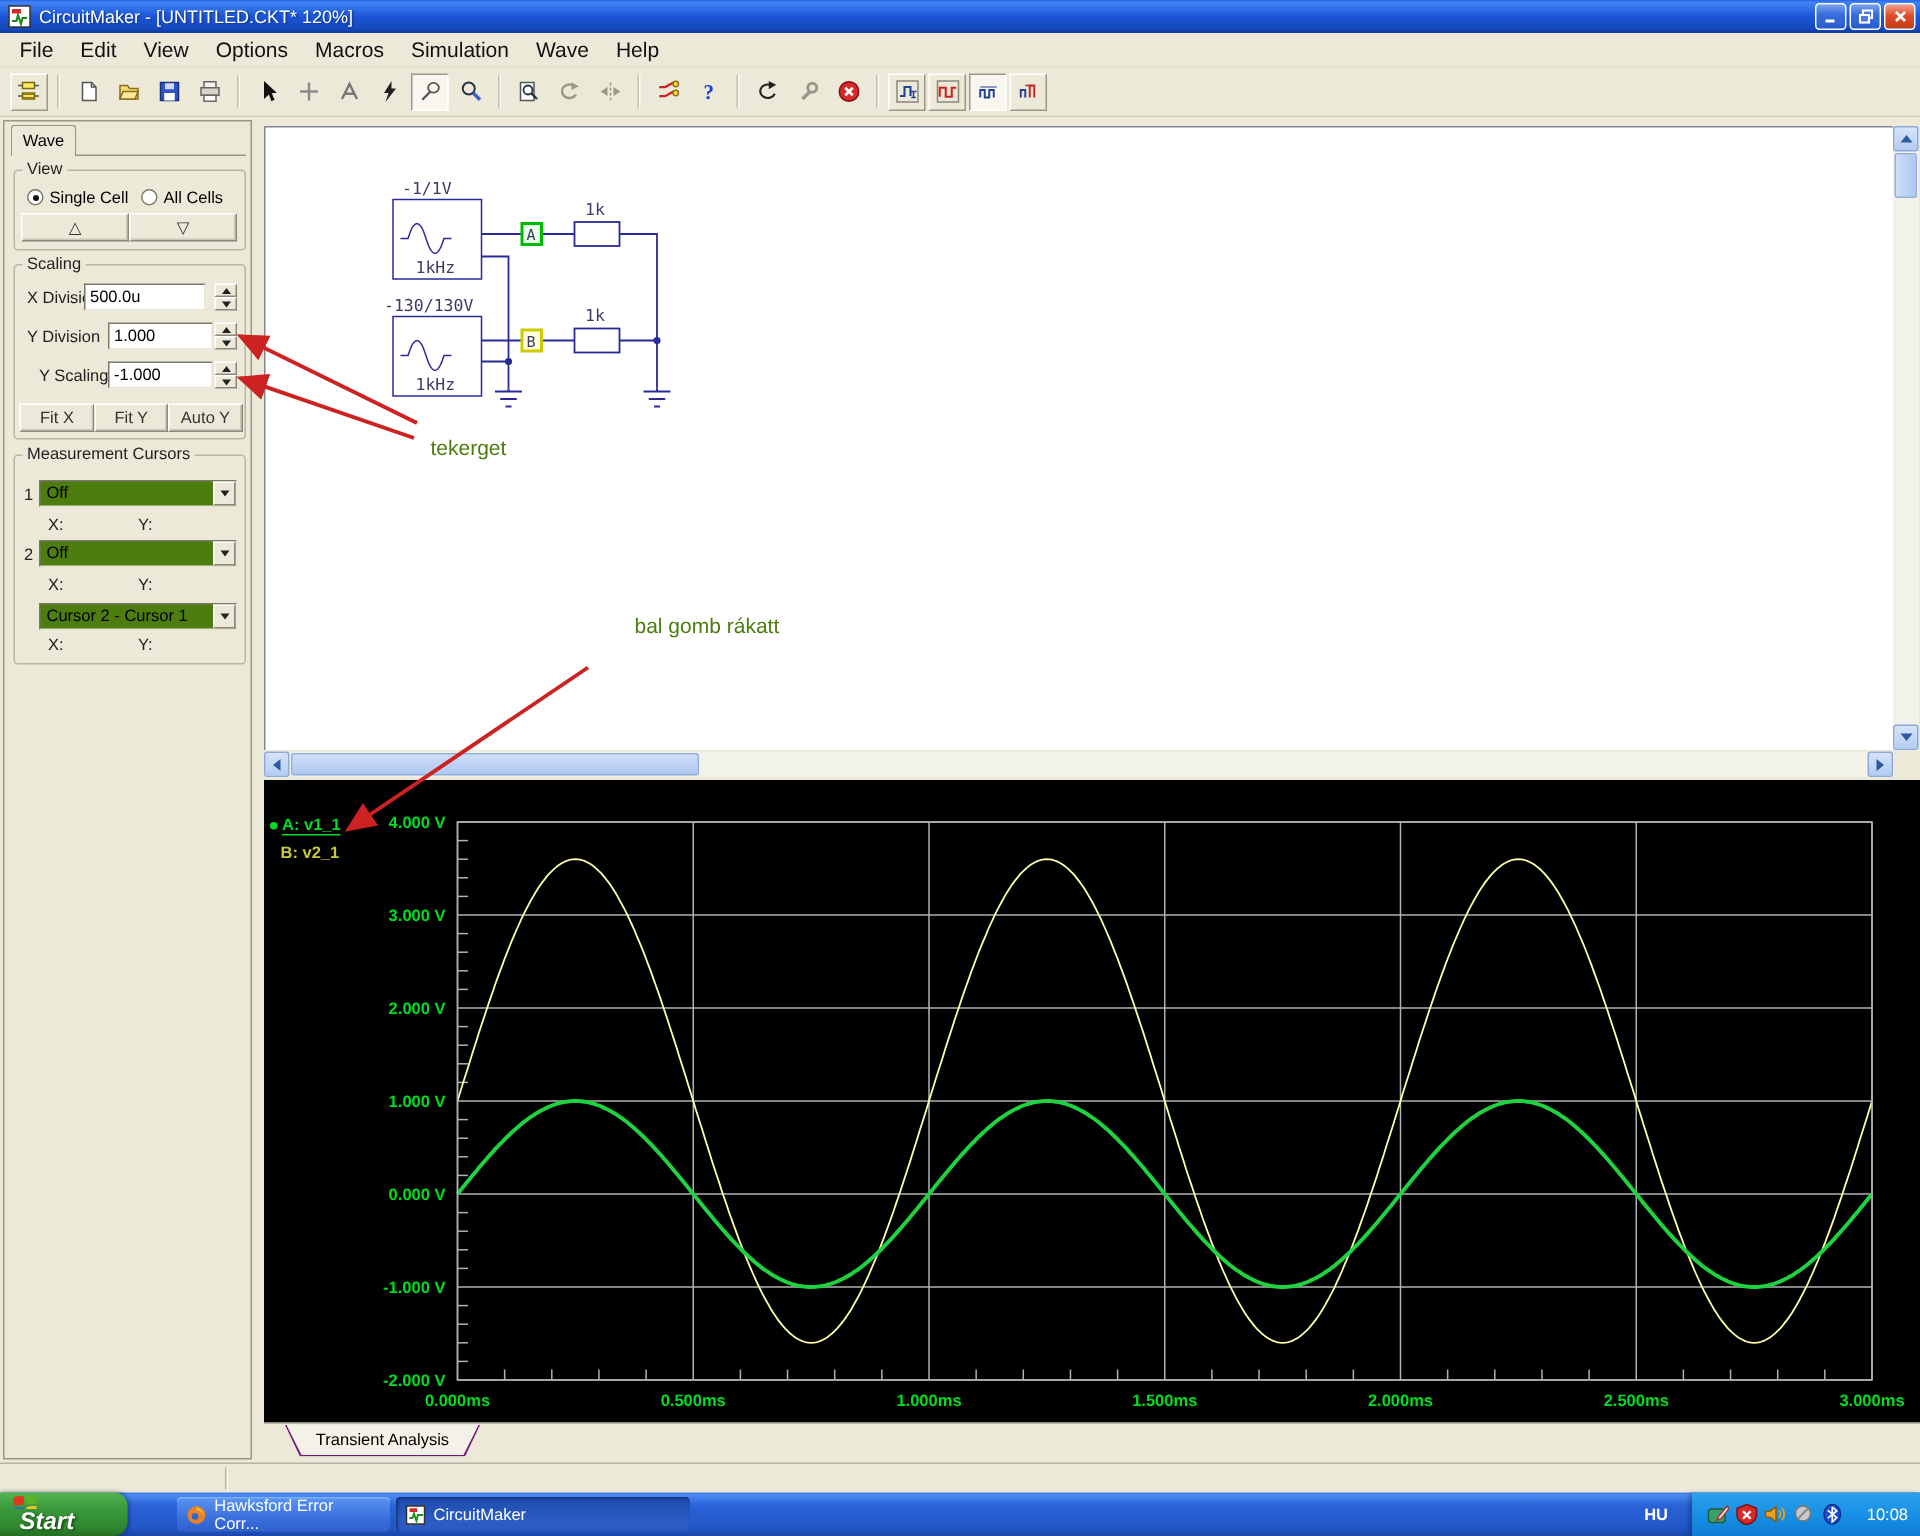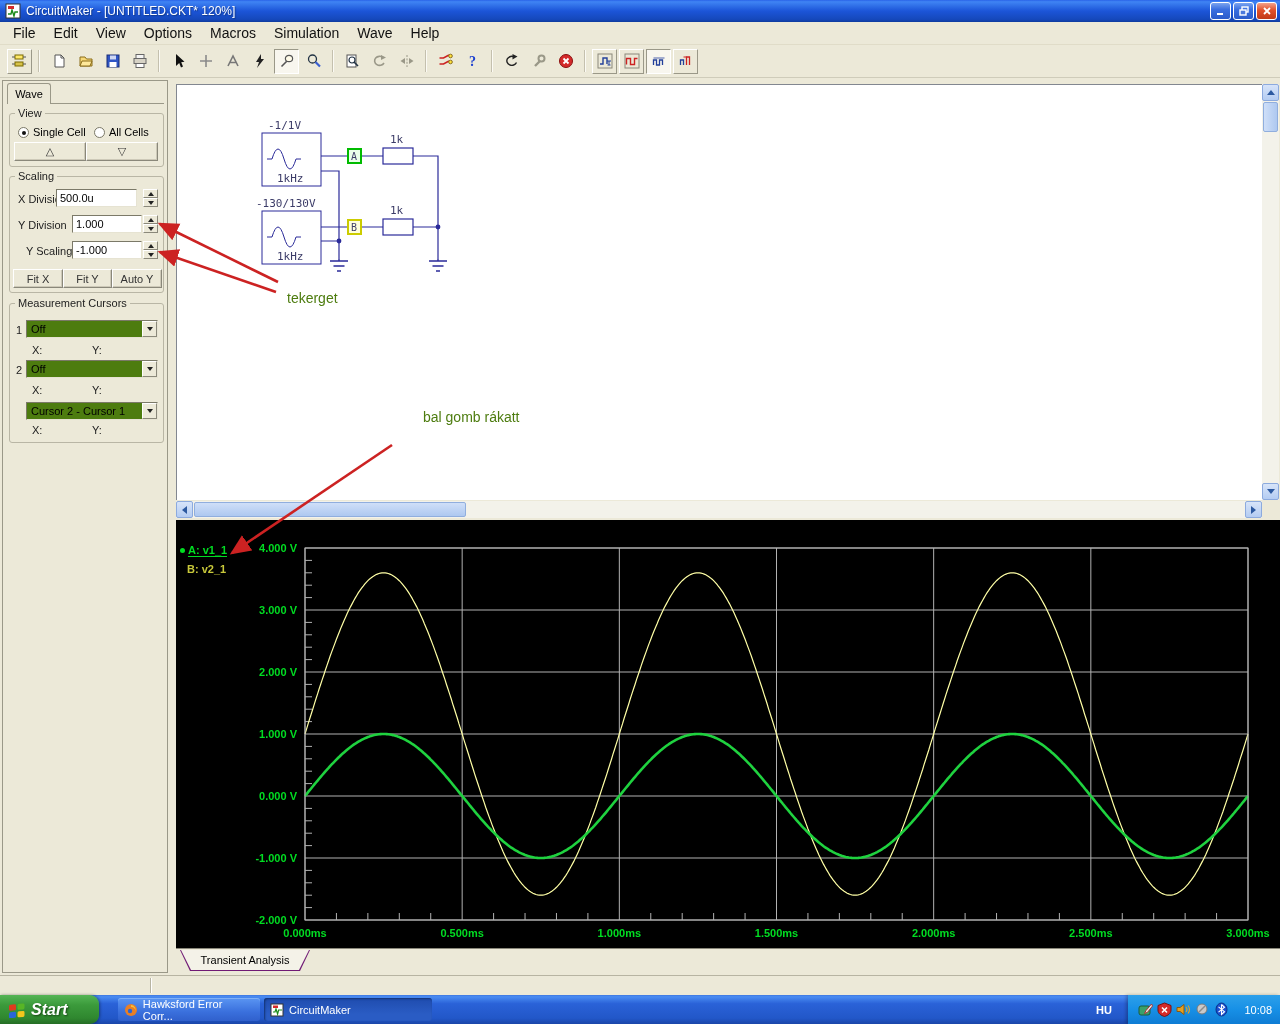--- a/index.html
+++ b/index.html
@@ -85,38 +85,38 @@
   .sarrow-r { width:0;height:0;border-top:4px solid transparent;border-bottom:4px solid transparent;border-left:5px solid #2c59a0; }
 
   
   .waveplot { position:absolute; left:176px; top:520px; width:1104px; height:428px; background:#000; }
   .legend { position:absolute; font-size:11px; font-weight:bold; display:flex; align-items:center; }
   .ldot { width:5px; height:5px; border-radius:50%; margin-right:3px; }
 
   
   .tabrow { position:absolute; left:176px; top:948px; width:1104px; height:26px; background:#ece9d8;
     border-top:1px solid #8a887a; }
-  .sheettab-outer { position:absolute; left:4px; top:1px; width:130px; height:21px; background:#701a75;
+  .sheettab-outer { position:absolute; left:14px; top:1px; width:130px; height:21px; background:#701a75;
     clip-path:polygon(0 0,100% 0,calc(100% - 10px) 100%,10px 100%); }
   .sheettab-inner { position:absolute; left:1px; top:0px; width:128px; height:20px; background:#f4f2e8;
     clip-path:polygon(0 0,100% 0,calc(100% - 10px) 100%,10px 100%);
     font-size:11px; text-align:center; padding-top:4px; }
 
   
   .statusbar { position:absolute; left:0; top:975px; width:1280px; height:20px; background:#ece9d8;
     border-top:1px solid #b7b4a2; }
   .statusdiv { position:absolute; left:150px; top:2px; width:2px; height:15px;
     border-left:1px solid #b7b4a2; border-right:1px solid #fff; }
 
   
   .taskbar { position:absolute; left:0; top:995px; width:1280px; height:29px;
     background:linear-gradient(180deg,#3d77e0 0%,#4a8cf2 6%,#2a62d8 30%,#2257c8 80%,#1a46a8 100%); }
-  .startbtn { position:absolute; left:0; top:0; width:99px; height:29px; border-radius:0 9px 9px 0;
+  .startbtn { position:absolute; left:0; top:0; width:85px; height:29px; border-radius:0 9px 9px 0;
     background:linear-gradient(180deg,#55b555 0%,#3b9a3b 35%,#2f872f 80%,#256d25 100%);
-    display:flex; align-items:center; padding-left:8px; box-shadow:1px 0 3px rgba(0,0,0,.4); }
+    display:flex; padding-left:8px; box-shadow:1px 0 3px rgba(0,0,0,.4);flex-direction:column; }
   .startbtn span { color:#fff; font-size:16px; font-weight:bold; font-style:italic; margin-left:5px;
     text-shadow:1px 1px 2px #14430f; }
   .taskbtn { position:absolute; top:3px; height:23px; border-radius:3px; display:flex; align-items:center;
     padding:0 6px; font-size:11px; color:#fff; background:linear-gradient(180deg,#5a95f2,#3a70dd 60%,#3060cc);
     box-shadow:inset 0 1px 0 #7fb0f6; }
   .taskbtn.active { background:linear-gradient(180deg,#1f4cae,#2a5cc4 70%); box-shadow:inset 1px 1px 2px #123271; }
   .tray { position:absolute; right:0; top:0; width:152px; height:29px;
     background:linear-gradient(180deg,#2da0ea 0%,#1790e6 50%,#0f7cd4 100%);
     box-shadow:-2px 0 3px rgba(0,0,0,.25); display:flex; align-items:center; }
   .lang { position:absolute; right:158px; top:0; height:29px; display:flex; align-items:center;
@@ -591,21 +591,21 @@
       <span>Start</span>
     </div>
     <div class="taskbtn" style="left:118px; width:142px;">
       <svg width="14" height="14" style="margin-right:5px;">
         <circle cx="7" cy="7" r="6" fill="#e97f26"></circle>
         <path d="M7 2 a5 5 0 0 1 4.5 6.5 A4 4 0 0 0 7 4 Z" fill="#f8c03a"></path>
         <circle cx="6" cy="8" r="2.2" fill="#2a66d8"></circle>
       </svg>
       <span>Hawksford Error Corr...</span>
     </div>
-    <div class="taskbtn active" style="left:264px; width:168px;">
+    <div class="taskbtn active" style="left:264px; width:196px;">
       <svg width="14" height="14" style="margin-right:5px;">
         <rect x="1" y="1" width="12" height="12" fill="#fff" stroke="#333"></rect>
         <path d="M3 9 h2 l1-3 1.6 5 1-4 H12" stroke="#1a8a1a" fill="none" stroke-width="1.2"></path>
         <rect x="3" y="2.5" width="5" height="2.5" fill="#d42a2a"></rect>
       </svg>
       <span>CircuitMaker</span>
     </div>
     <div class="lang">HU</div>
     <div class="tray">
       <div class="trayicons">

